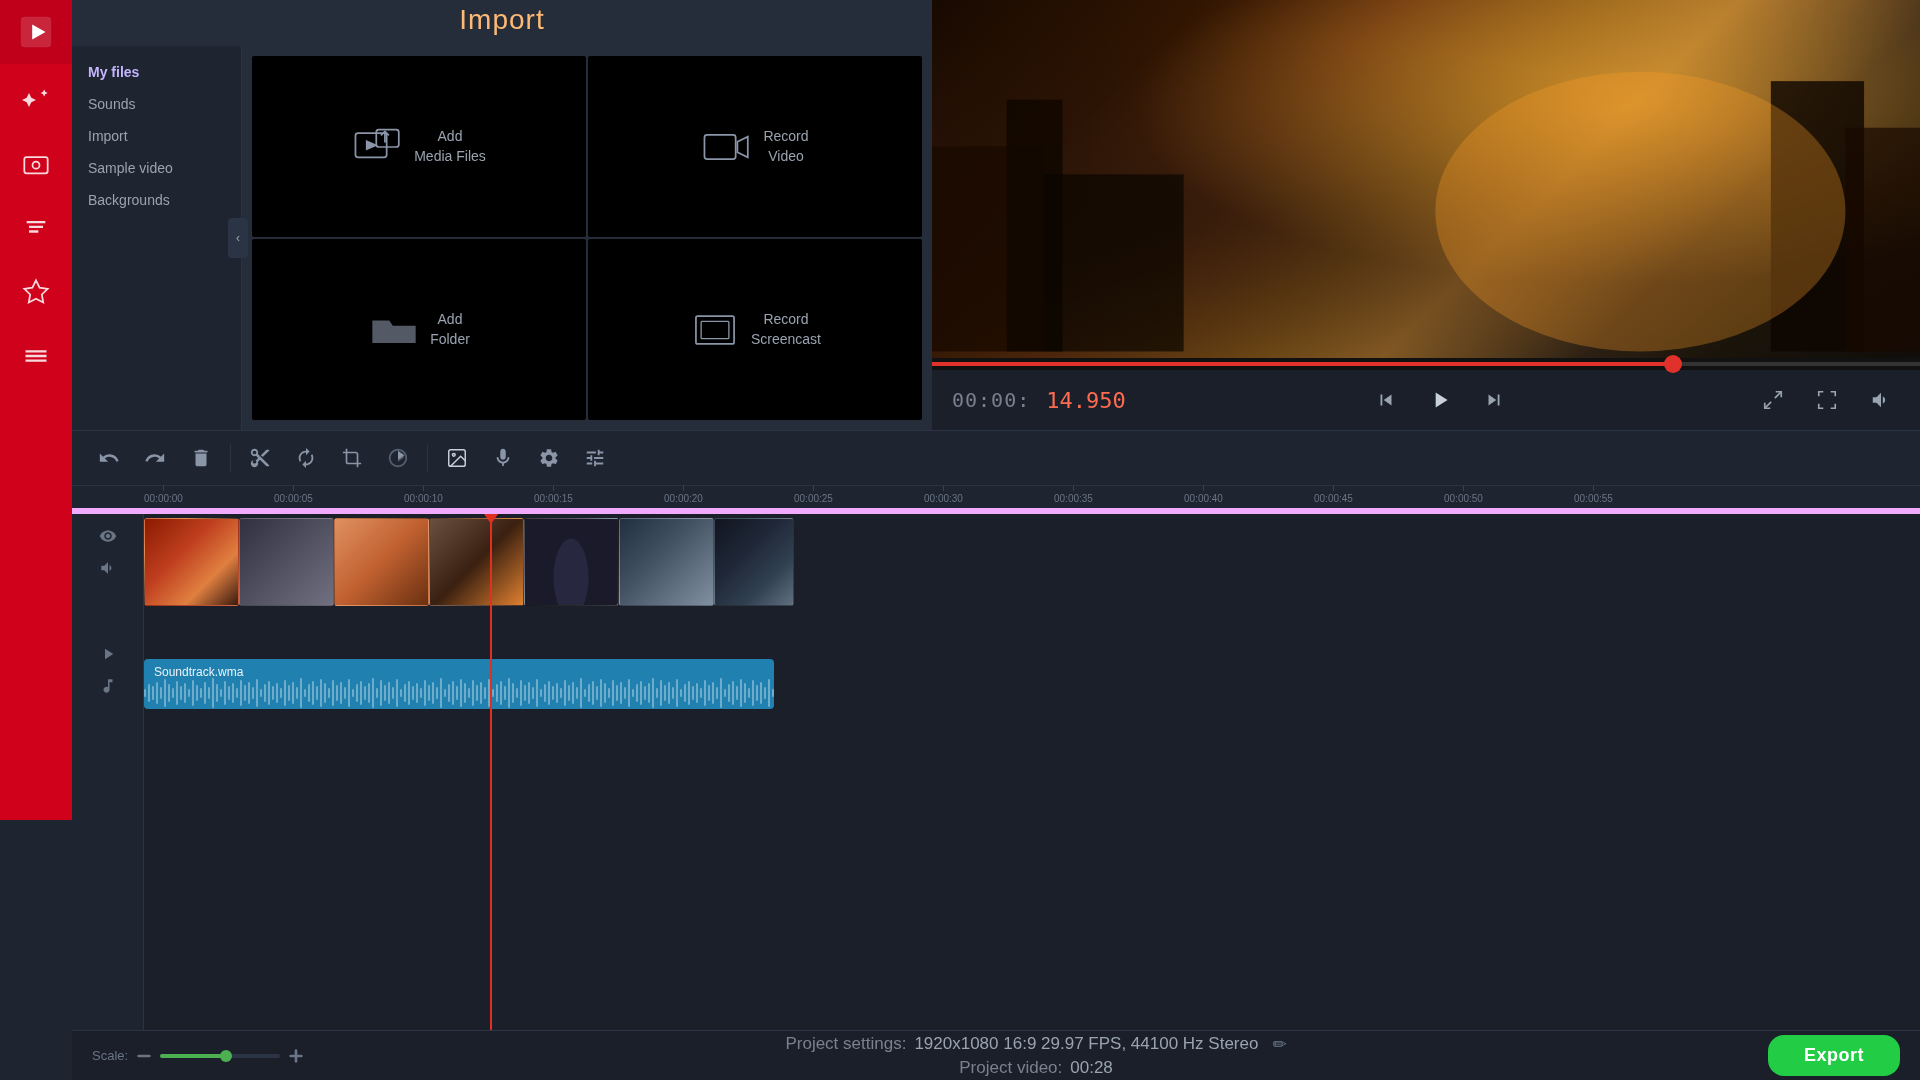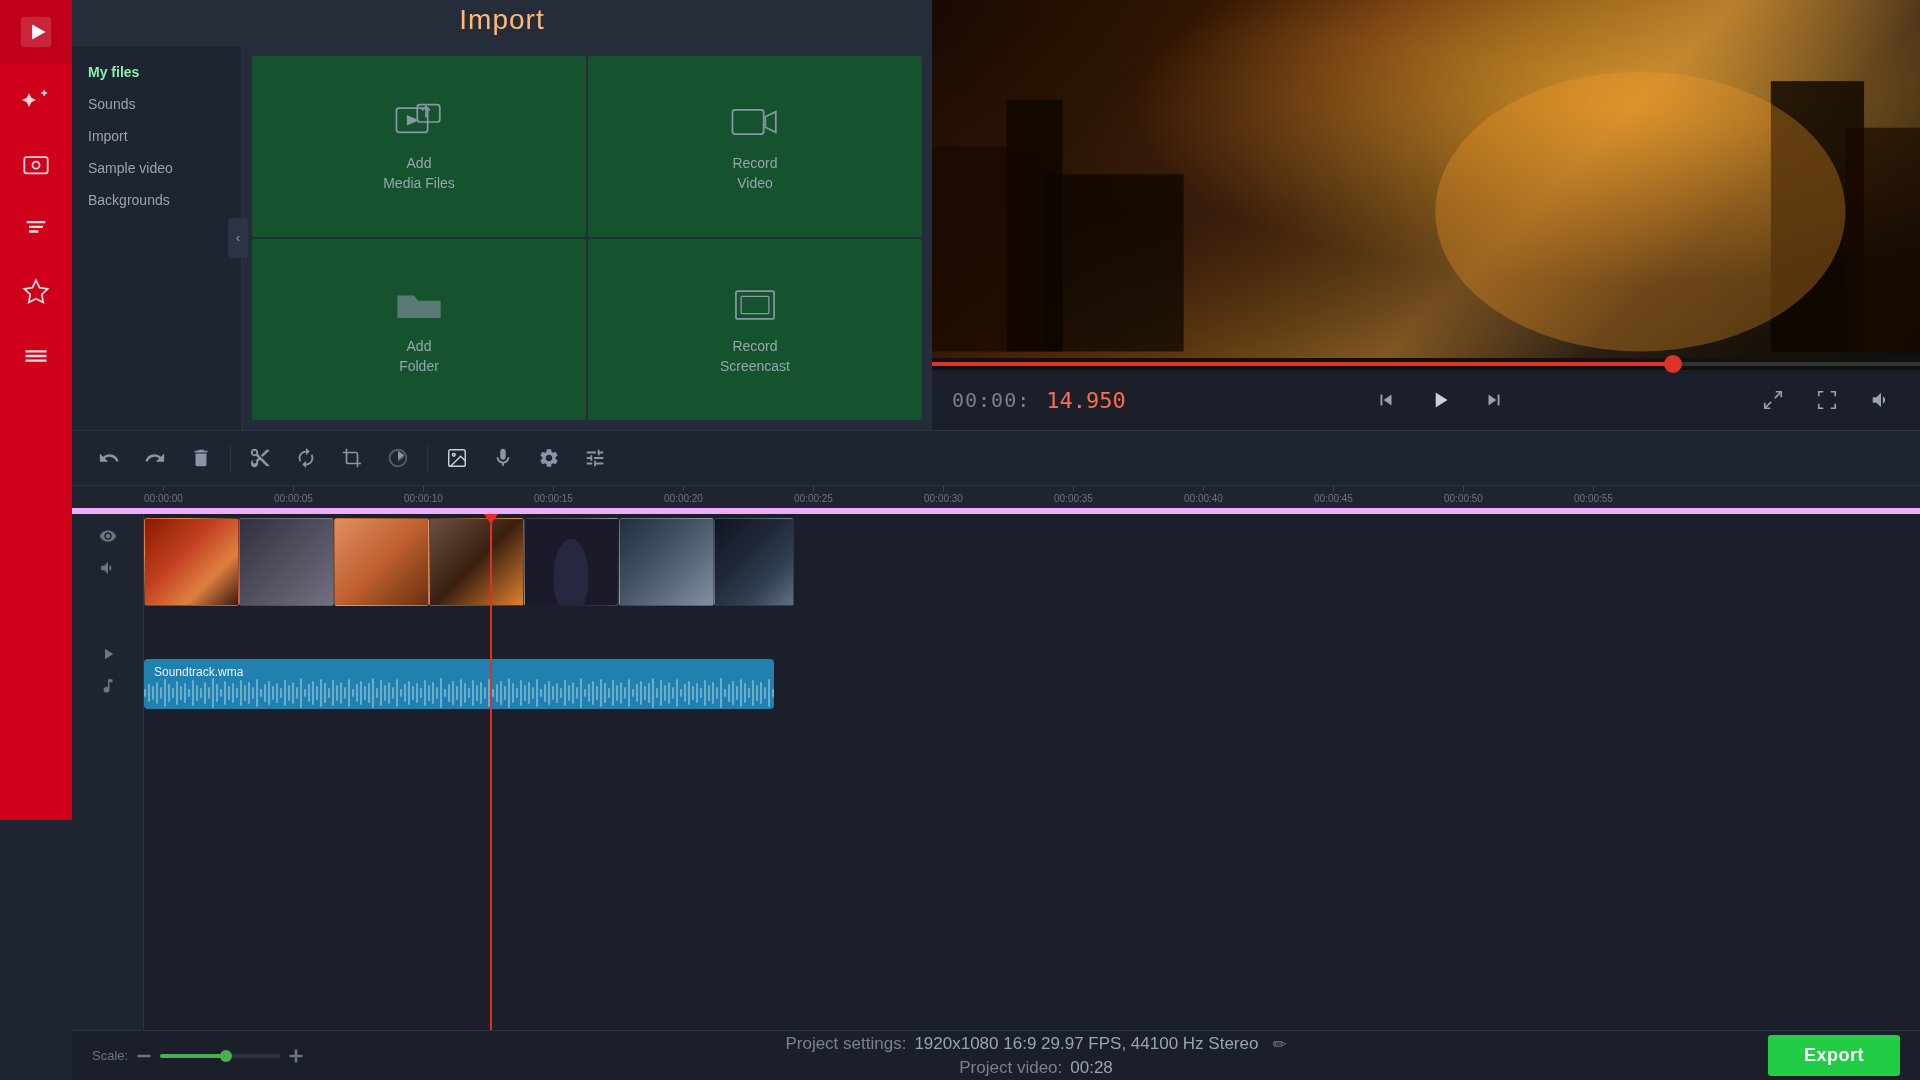--- a/index.html
+++ b/index.html
@@ -95,21 +95,21 @@
       display: flex;
       flex-direction: column;
       border-right: 1px solid #2a3444;
     }
     .import-sidebar-item {
       padding: 8px 16px;
       font-size: 14px;
       cursor: pointer;
       color: #9aa3b0;
     }
-    .import-sidebar-item.active { color: #86efac; font-weight: 600; }
+    .import-sidebar-item.active { color: #c4b5fd; font-weight: 600; }
 
     .import-grid-area {
       flex: 1;
       display: flex;
       align-items: center;
       justify-content: center;
       position: relative;
     }
     .collapse-btn {
       position: absolute;
@@ -131,23 +131,22 @@
     .import-grid {
       display: grid;
       grid-template-columns: 1fr 1fr;
       grid-template-rows: 1fr 1fr;
       gap: 2px;
       width: 100%;
       height: 100%;
       padding: 10px;
     }
     .import-card {
-      background: #14532d;
-      display: flex;
-      flex-direction: column;
+      background: #000000;
+      display: flex;
       align-items: center;
       justify-content: center;
       cursor: pointer;
       border-radius: 2px;
       transition: background 0.15s;
       gap: 10px;
     }
     .import-card svg { width: 52px; height: 44px; color: #8a95a8; }
     .import-card-label {
       font-size: 14px;
@@ -466,21 +465,21 @@
       display: flex;
       gap: 8px;
     }
     .project-info-label { color: #7a8090; }
     .project-info-value { color: #9aa3b0; }
     .edit-icon { color: #6a7585; cursor: pointer; margin-left: 6px; }
     .export-btn {
       background: #22cc44;
       color: #fff;
       border: none;
-      border-radius: 3px;
+      border-radius: 16px;
       padding: 10px 36px;
       font-size: 18px;
       font-weight: 600;
       cursor: pointer;
       letter-spacing: 0.5px;
       text-align: center;
     }
 
     
     .video-preview-container {

